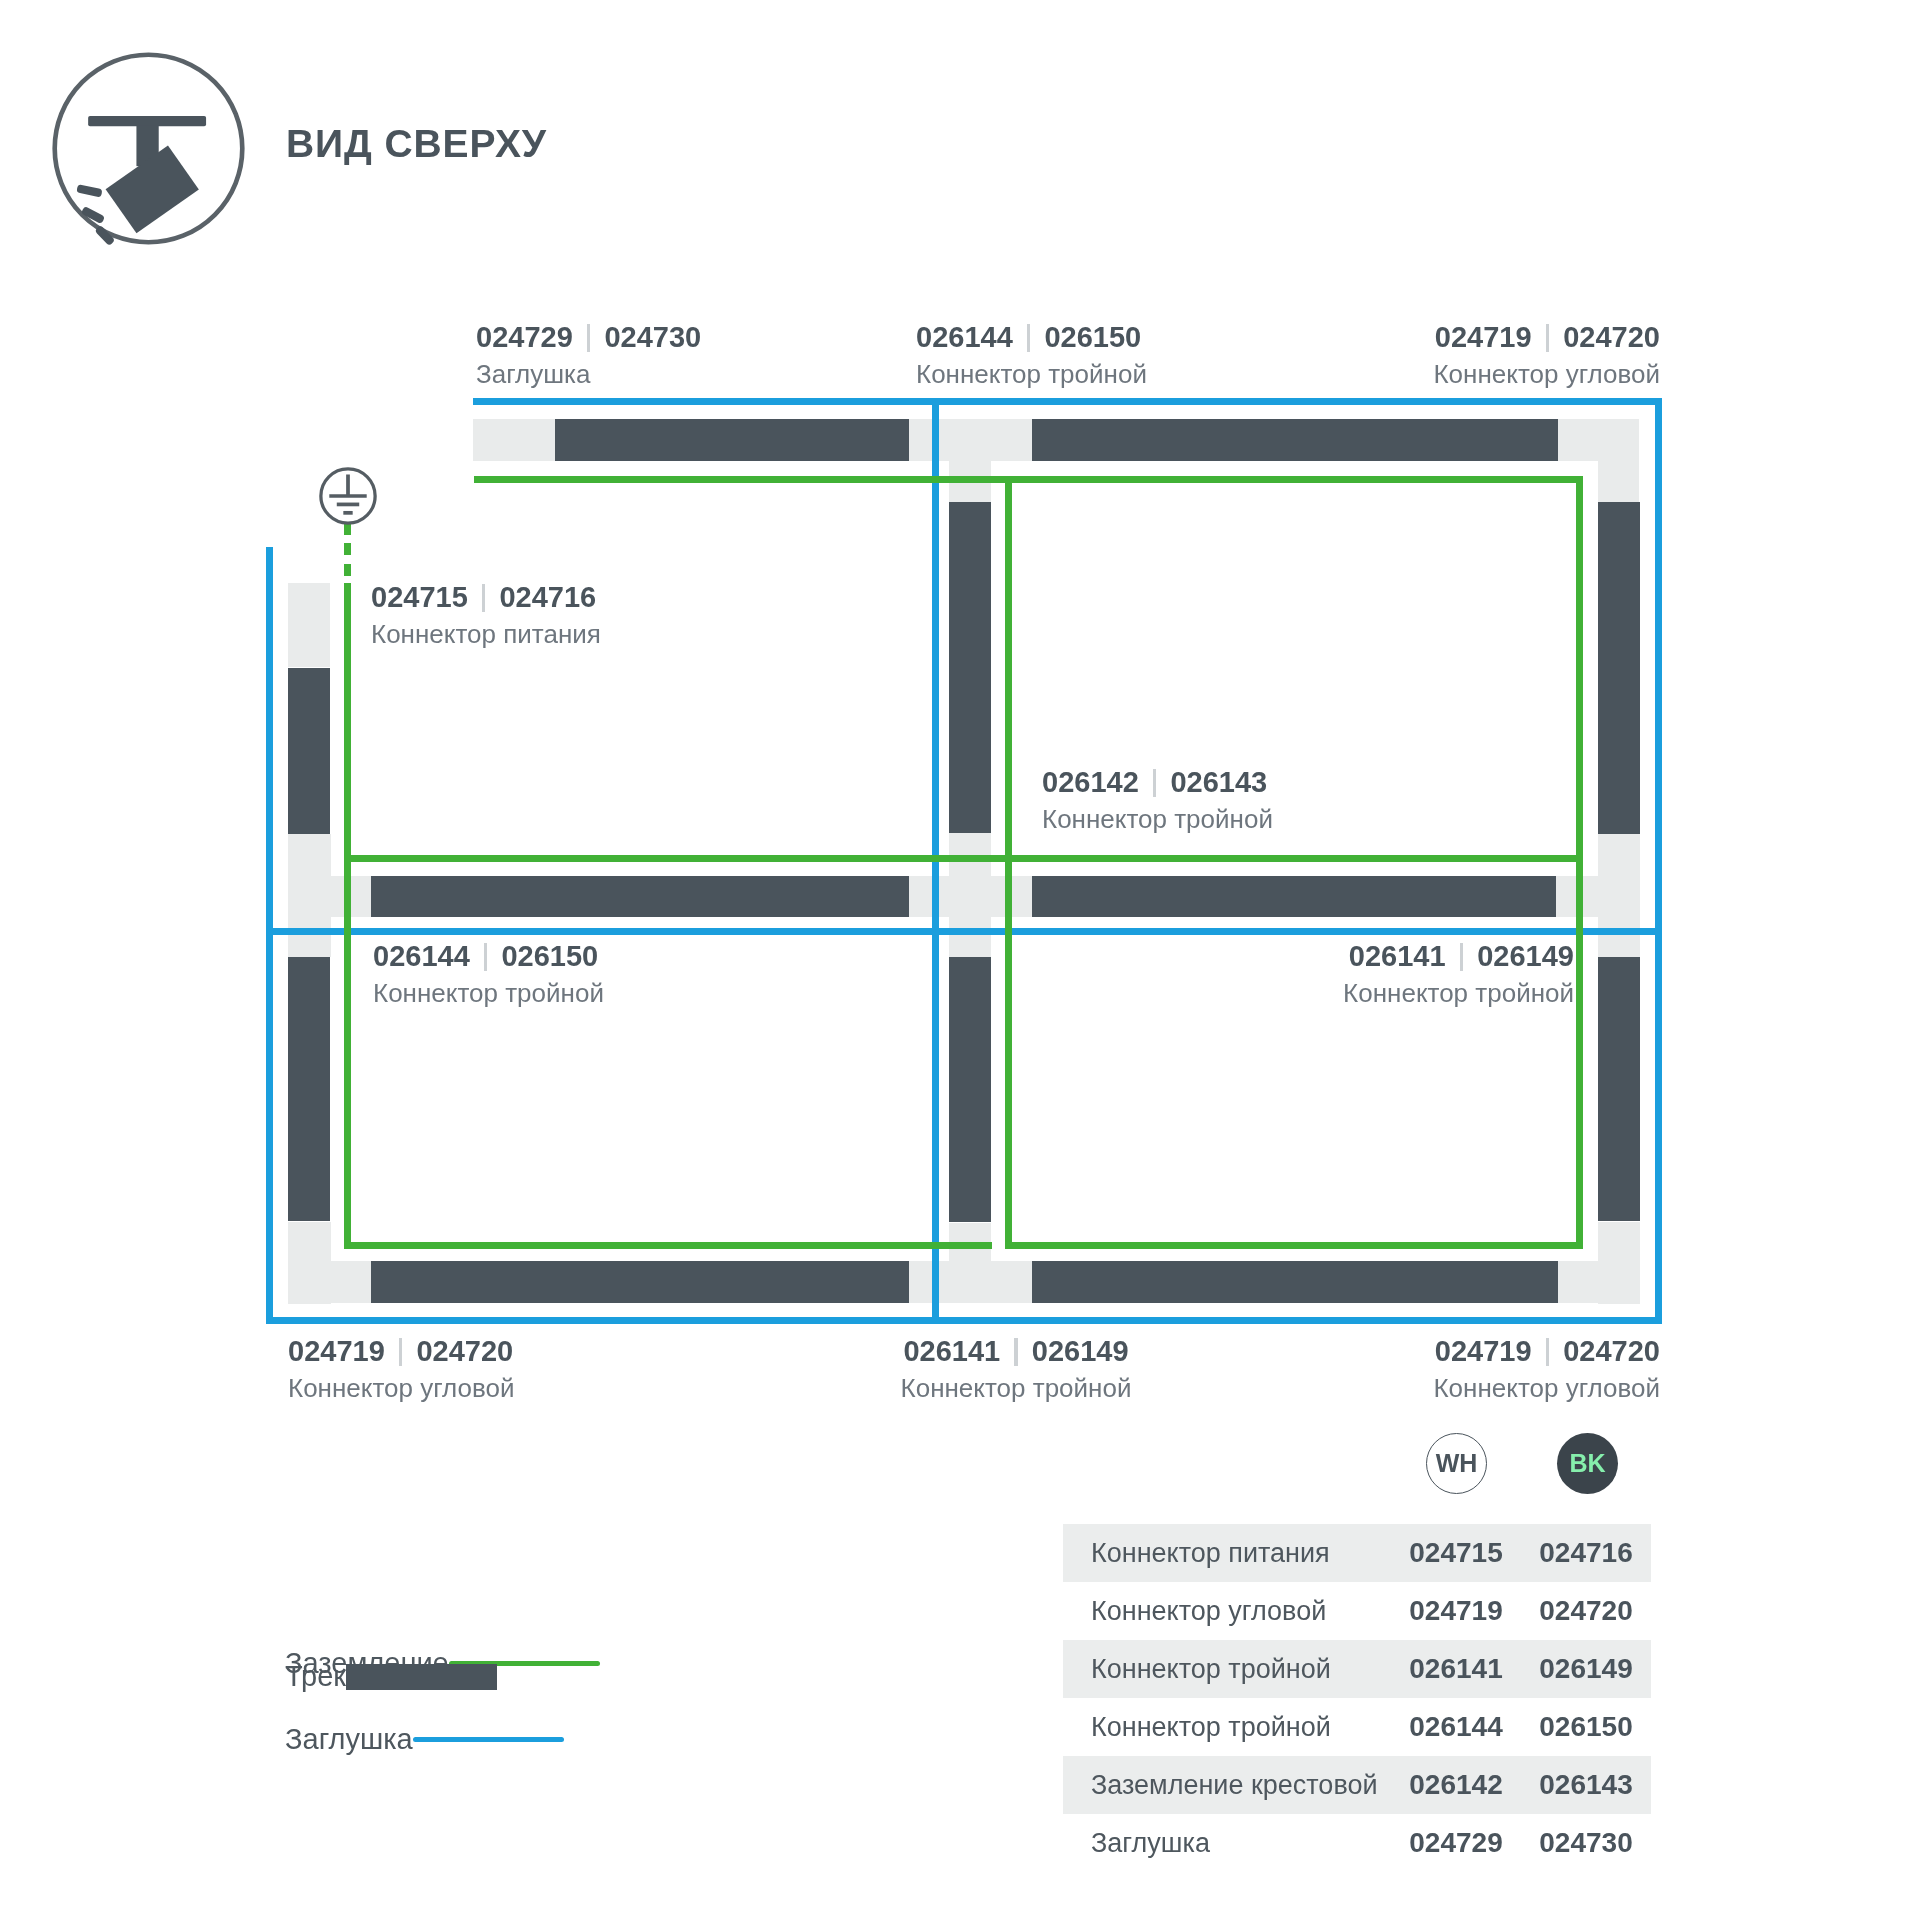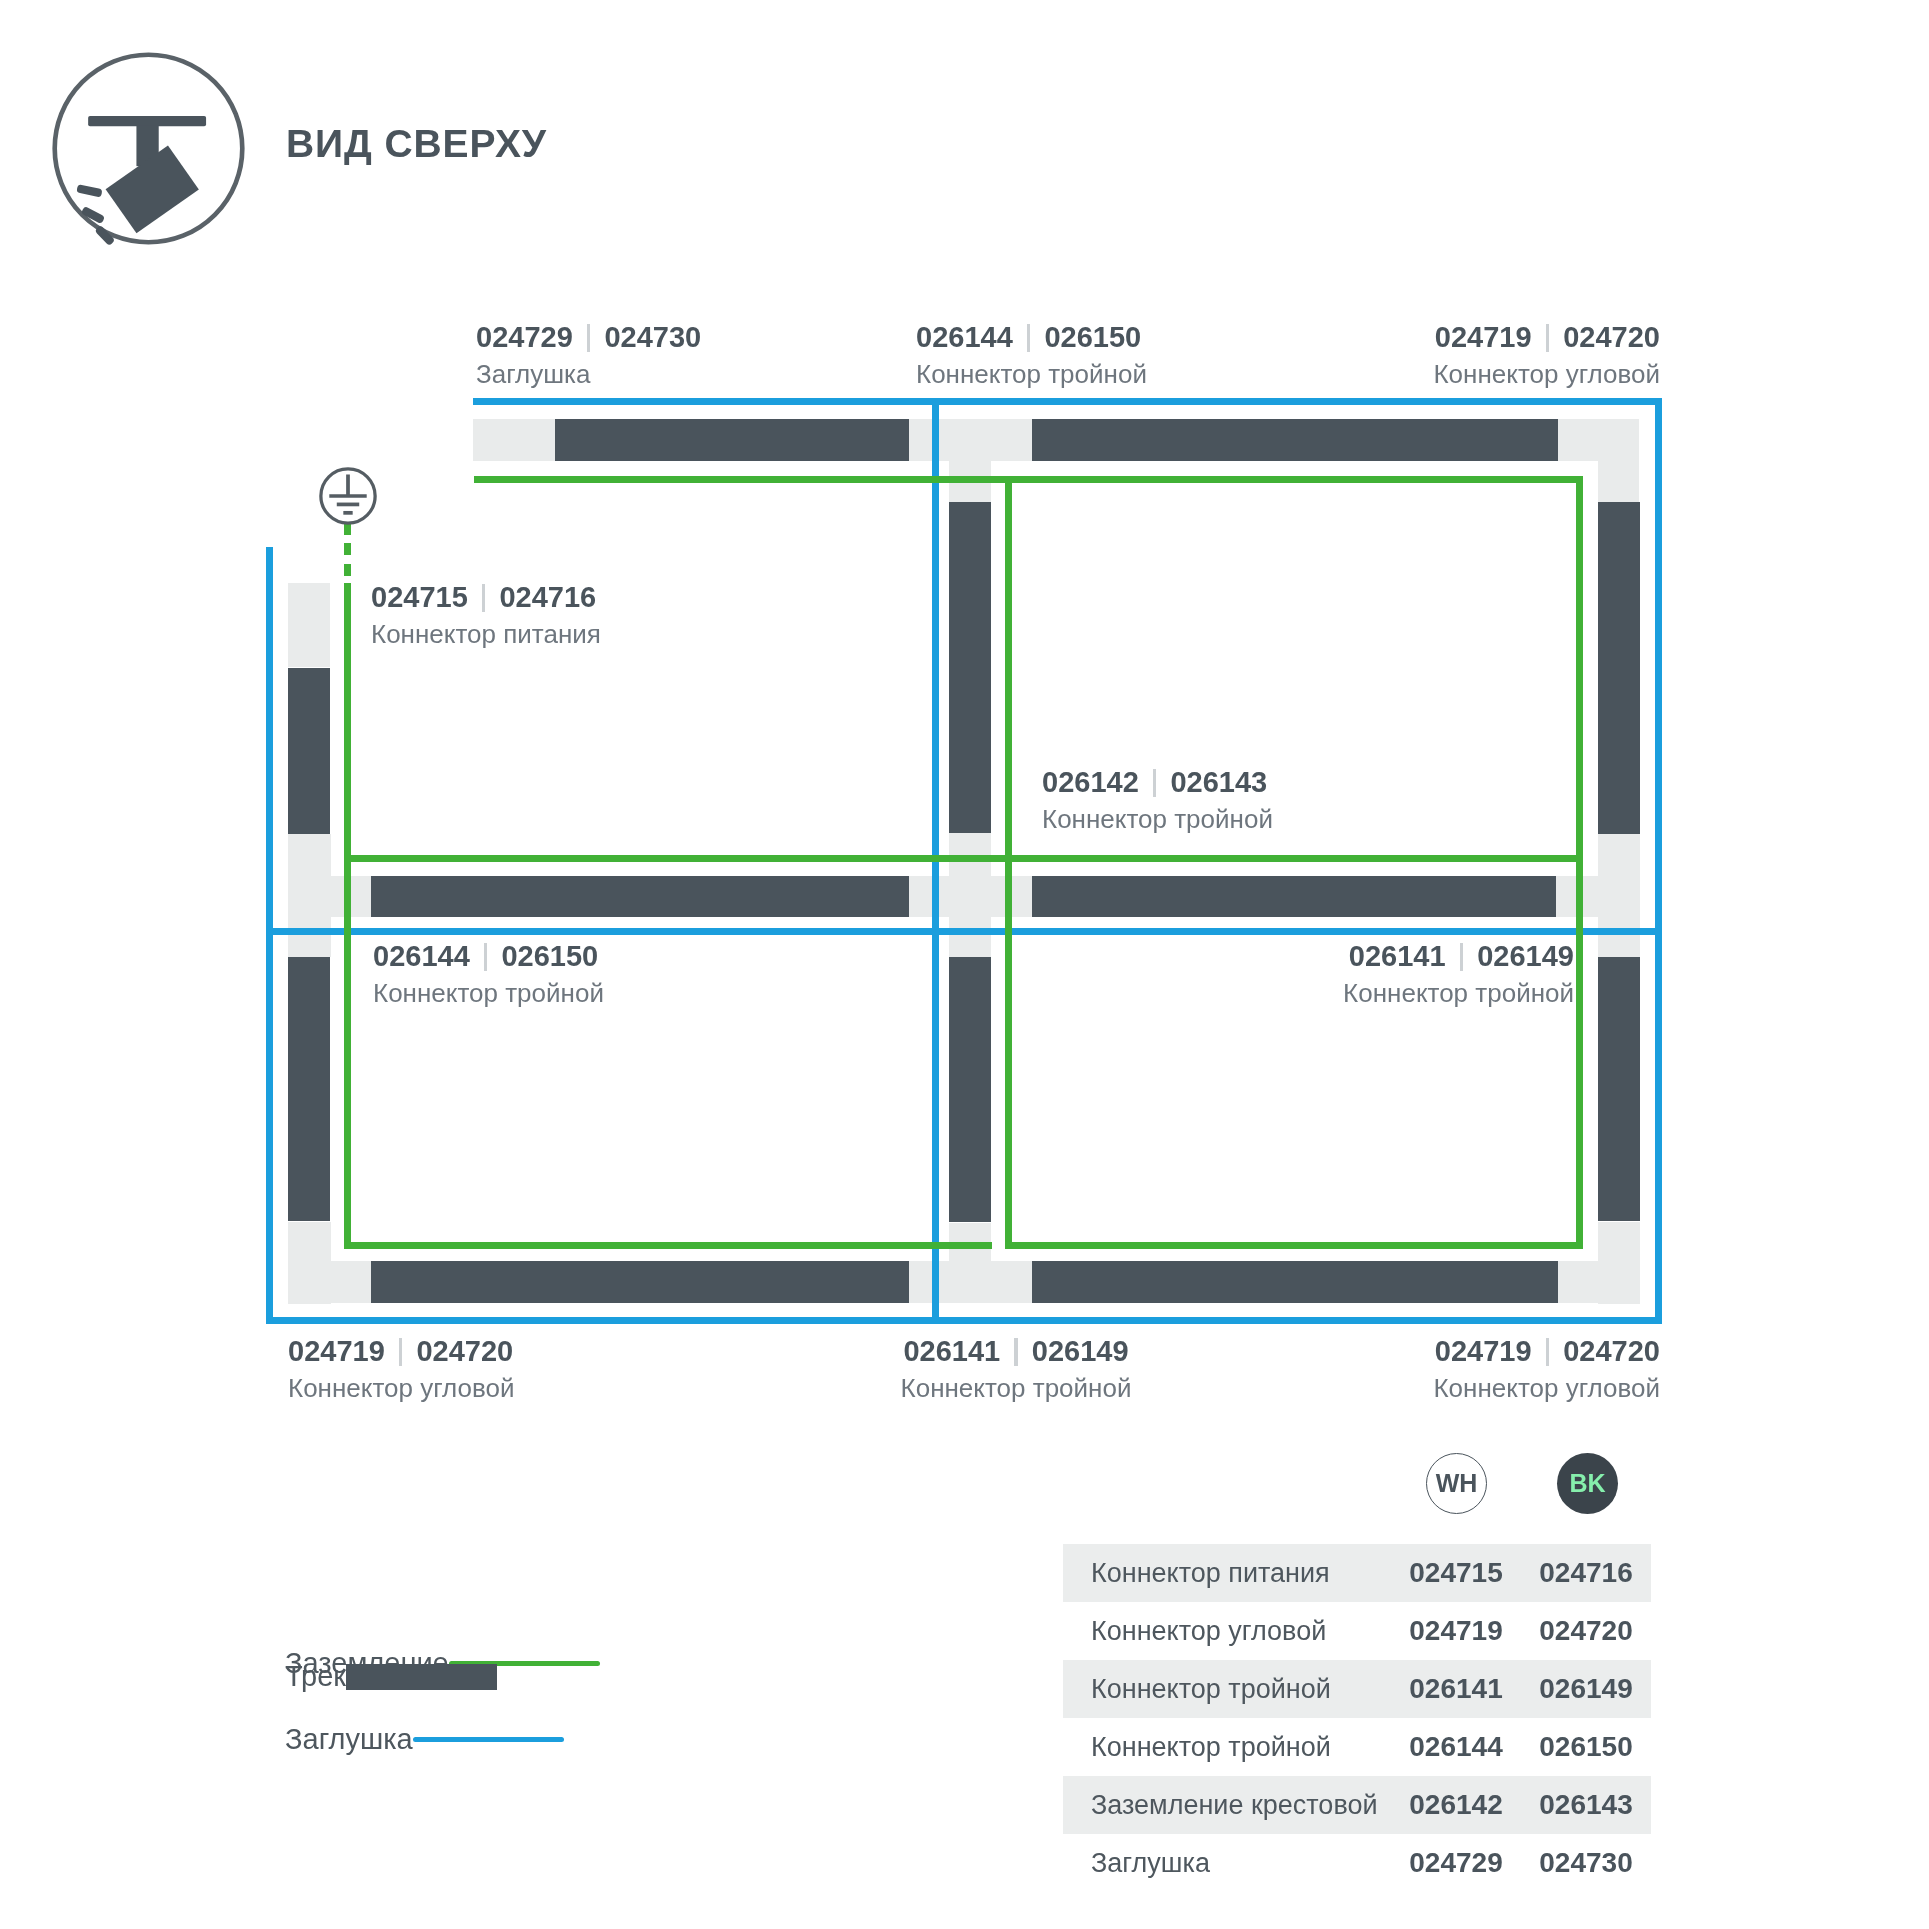--- a/index.html
+++ b/index.html
@@ -26,21 +26,21 @@
   .lbl.c{align-items:center;text-align:center;}
   
   .lrow{position:absolute;left:285px;width:317px;display:flex;
         align-items:center;height:35px;}
   .lrow .ltext{font-size:29px;font-weight:500;color:#4e575e;}
   .lline{width:151px;height:5.6px;border-radius:2.8px;}
   .lline.ground{background:#41b136;}
   .lline.neutral{background:#1b9edd;}
   .lbar{width:151px;height:26px;background:#4a545c;}
   
-  .tbl{position:absolute;left:1063px;top:1524px;width:588px;margin-top:20px;}
+  .tbl{position:absolute;left:1063px;top:1524px;width:588px;}
   .trow{display:flex;align-items:center;height:58px;}
   .trow.shade{background:#ebeded;}
   .tname{flex:1;padding-left:28px;font-size:27px;color:#4e575e;}
   .tnum{width:130px;text-align:center;font-size:28px;font-weight:700;color:#4a545c;}
   .badge{position:absolute;width:61px;height:61px;border-radius:50%;display:flex;
          align-items:center;justify-content:center;font-size:25px;font-weight:700;box-sizing:border-box;}
   .badge.wh{left:363px;top:-91px;background:#fff;border:1.9px solid #4a545c;color:#4a545c;}
   .badge.bk{left:494px;top:-91px;background:#3b444b;color:#86efac;}
 </style>
 </head>

